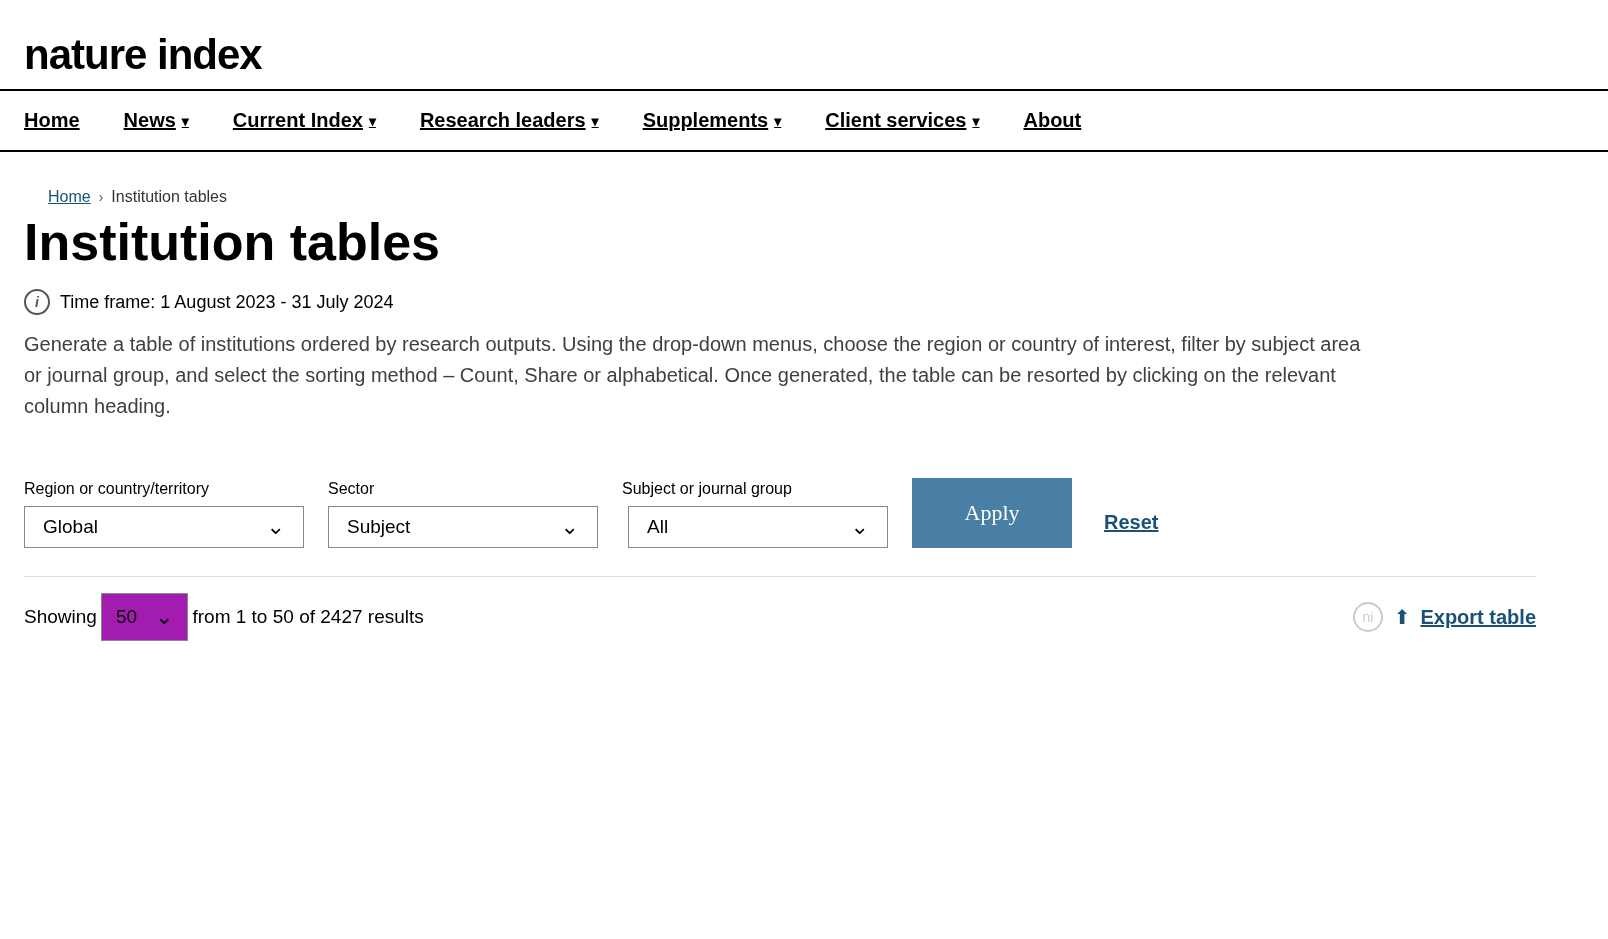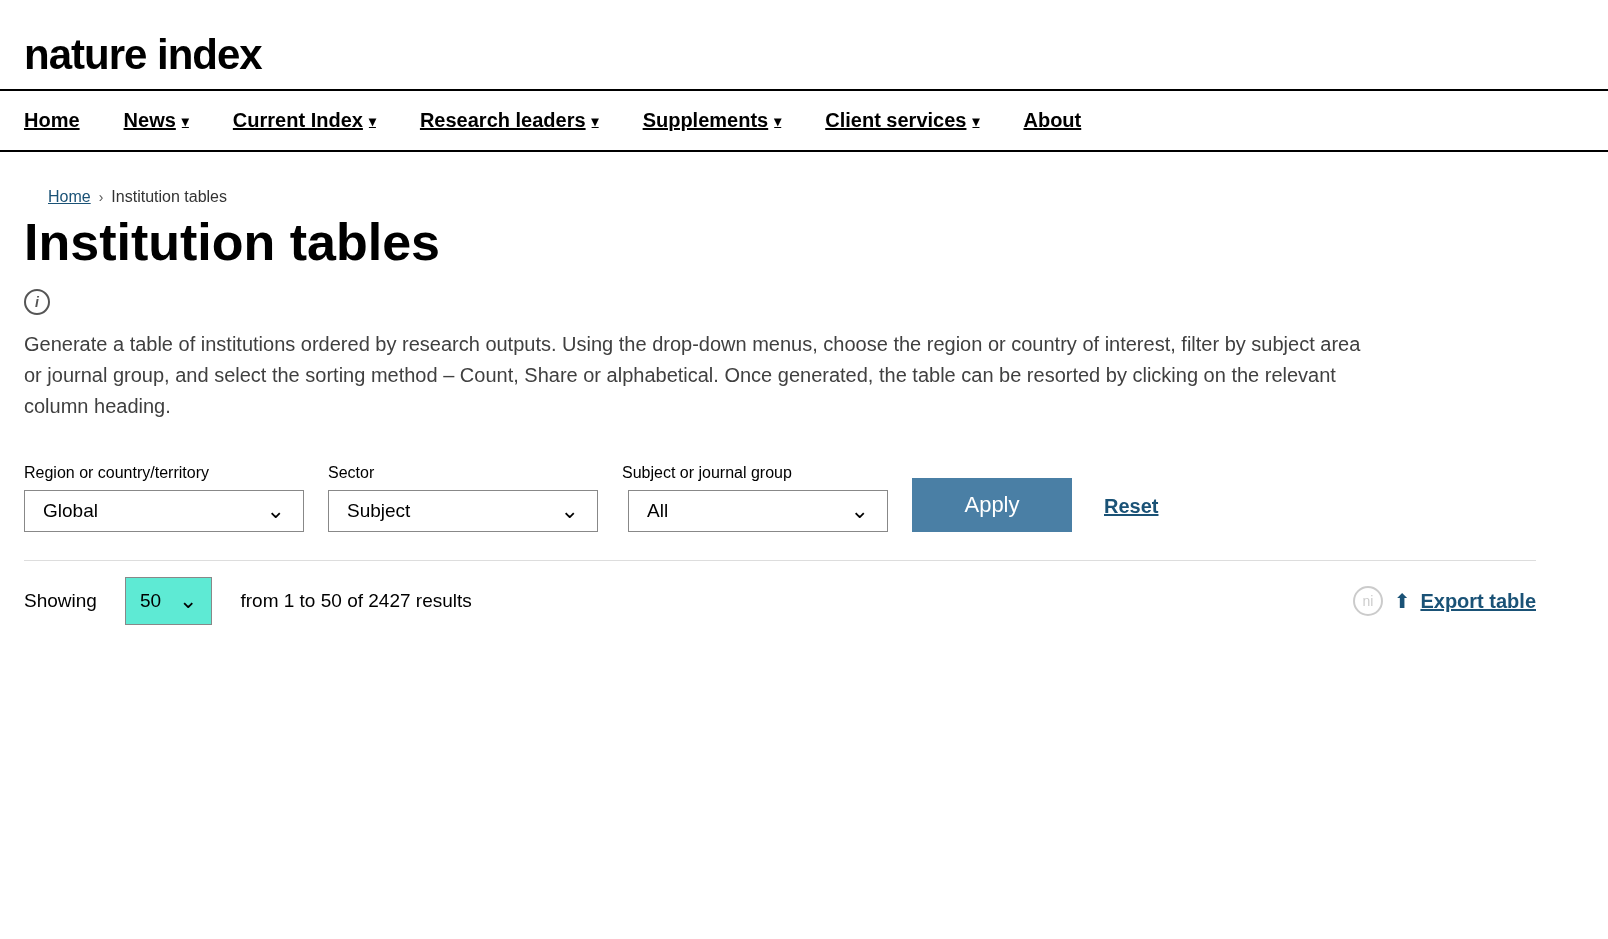--- a/index.html
+++ b/index.html
@@ -192,23 +192,23 @@
 
     .select-chevron {
       color: #000;
       font-size: 22px;
     }
 
     .apply-btn {
       background: #4a7fa5;
       color: #fff;
       border: none;
-      padding: 14px 48px;
+      padding: 22px 48px;
       font-size: 22px;
-      font-family: Liberation Sans, sans-serif;
+      font-family: Liberation Serif, serif;
       font-weight: 400;
       cursor: pointer;
       margin-top: 24px;
       min-width: 160px;
     }
 
     .reset-link {
       color: #1a5276;
       text-decoration: underline;
       font-size: 20px;
@@ -218,40 +218,40 @@
       margin-top: 24px;
       background: none;
       border: none;
       padding: 14px 8px;
     }
 
     
     .showing-row {
       display: flex;
       align-items: center;
-      gap: 28px;
+      gap: 4px;
       padding: 16px 0;
       border-top: 1px solid #ddd;
       margin-top: 8px;
     }
 
     .showing-label {
       font-size: 19px;
       font-family: Arial, Helvetica, sans-serif;
       color: #000;
     }
 
     .showing-select {
       display: flex;
       align-items: center;
       border: 1.5px solid #888;
       padding: 10px 14px;
       font-size: 19px;
       font-family: Arial, Helvetica, sans-serif;
-      background: #5eead4;
+      background: #a21caf;
       cursor: pointer;
       gap: 18px;
     }
 
     .showing-text {
       font-size: 19px;
       font-family: Arial, Helvetica, sans-serif;
       color: #000;
     }
 
@@ -318,20 +318,21 @@
   <div class="breadcrumb">
     <span class="breadcrumb-link">Home</span>
     <span class="breadcrumb-sep">›</span>
     <span class="breadcrumb-current">Institution tables</span>
   </div>
 
   <h1 class="page-title">Institution tables</h1>
 
   <div class="timeframe-row">
     <div class="info-icon">i</div>
+    <span>Time frame: 1 August 2023 - 31 July 2024</span>
   </div>
 
   <p class="description-text">Generate a table of institutions ordered by research outputs. Using the drop-down menus, choose the region or country of interest, filter by subject area or journal group, and select the sorting method – Count, Share or alphabetical. Once generated, the table can be resorted by clicking on the relevant column heading.</p>
 
   <div class="filters-section">
     <div class="filters-row">
 
       <div class="filter-group">
         <label class="filter-label">Region or country/territory</label>
         <div class="filter-select filter-select-region">

